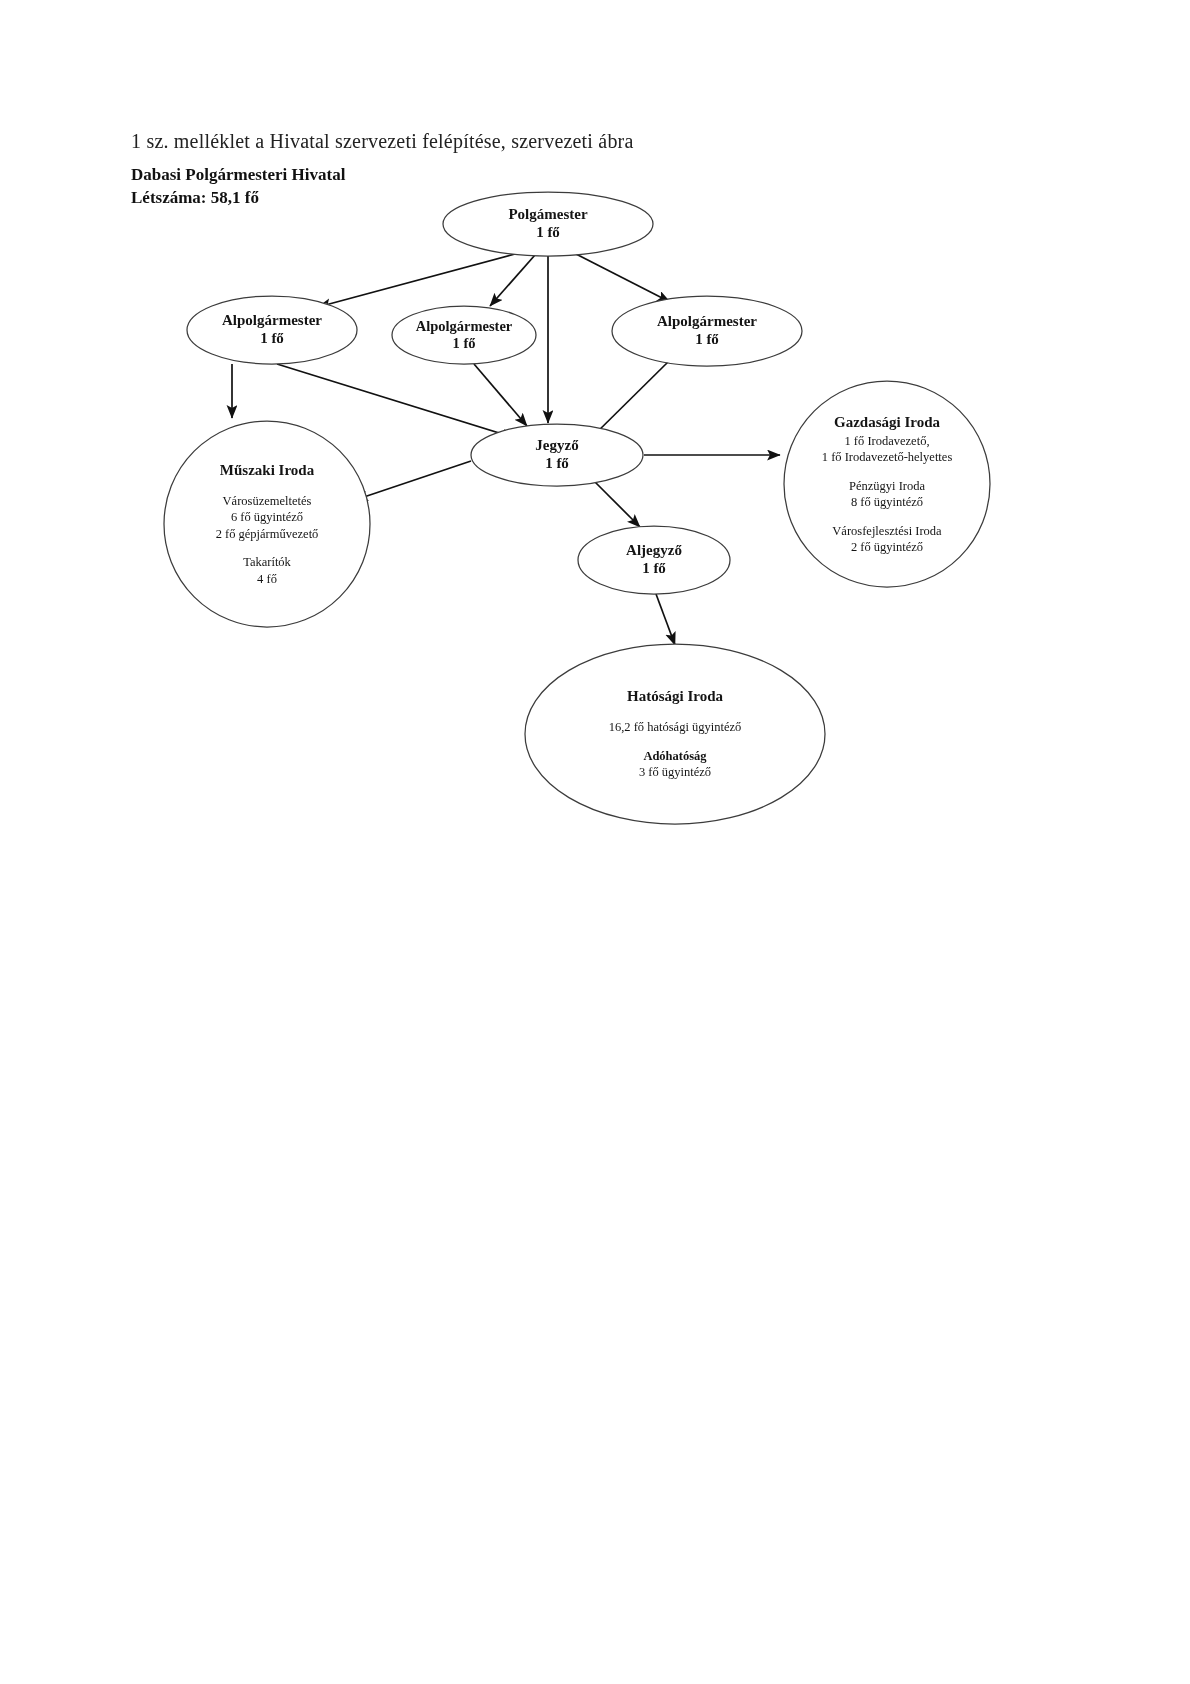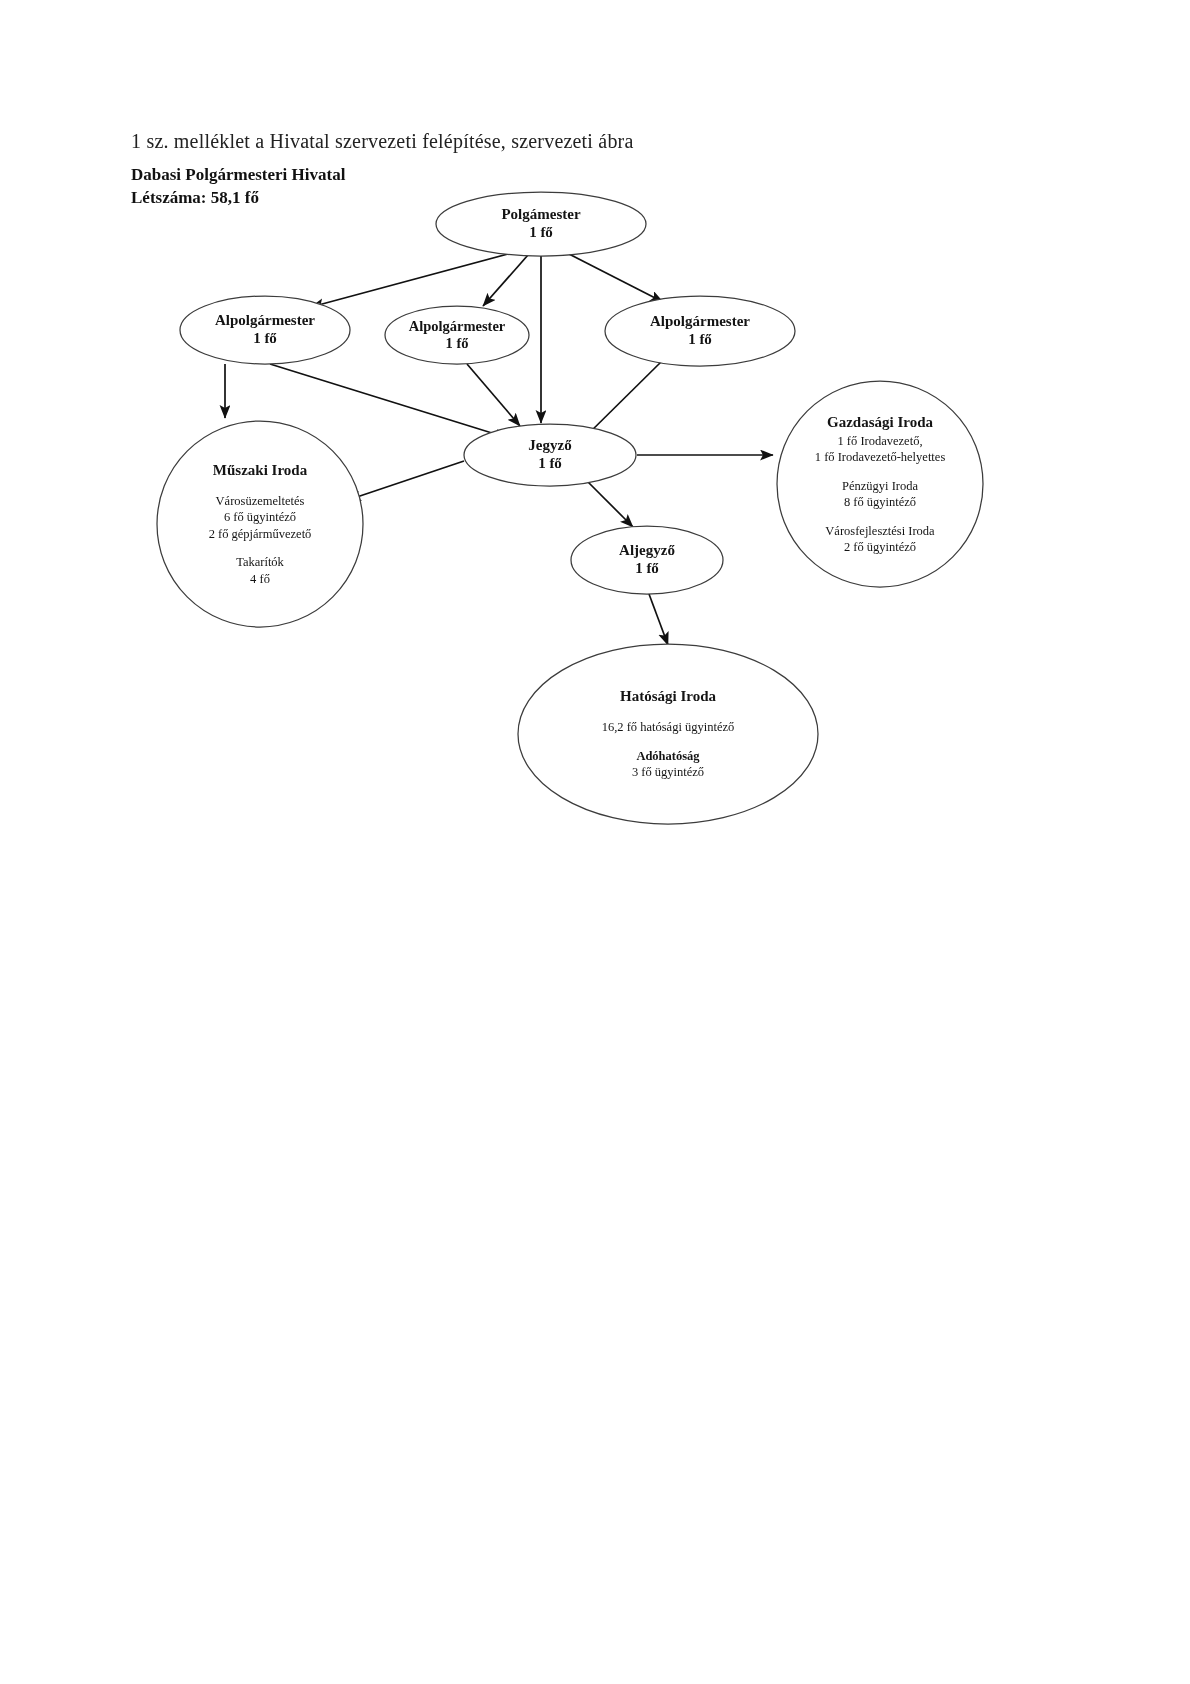--- a/index.html
+++ b/index.html
@@ -35,21 +35,21 @@
     top: 164px;
     font-weight: bold;
     font-size: 17px;
     line-height: 1.33;
     color: #111;
     white-space: nowrap;
   }
   .org-title div { white-space: nowrap; }
   .chart-area {
     position: absolute;
-    left: 8px;
+    left: 15px;
     top: 0;
     width: 1106px;
     height: 1684px;
   }
   svg { display: block; }
   .node-ellipse {
     fill: #ffffff;
     stroke: #3c3c3c;
     stroke-width: 1.25;
   }

